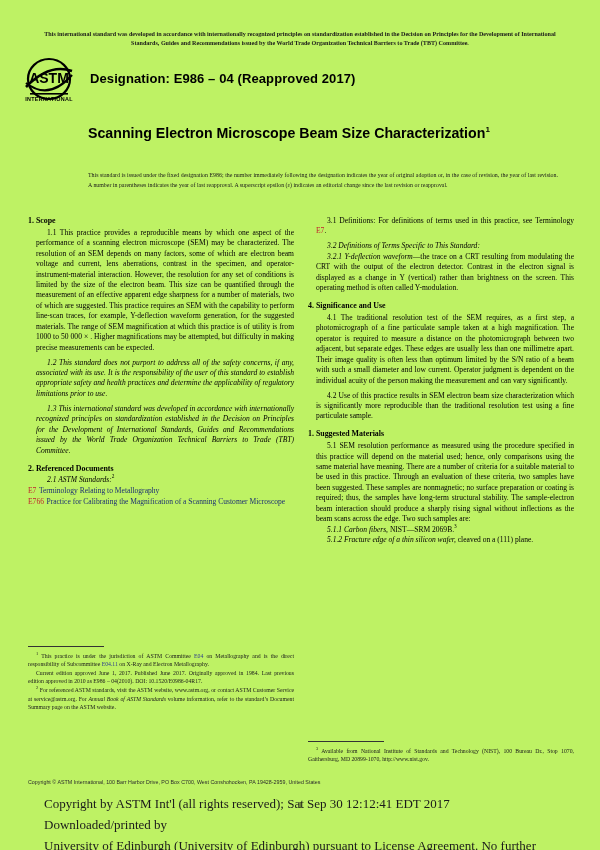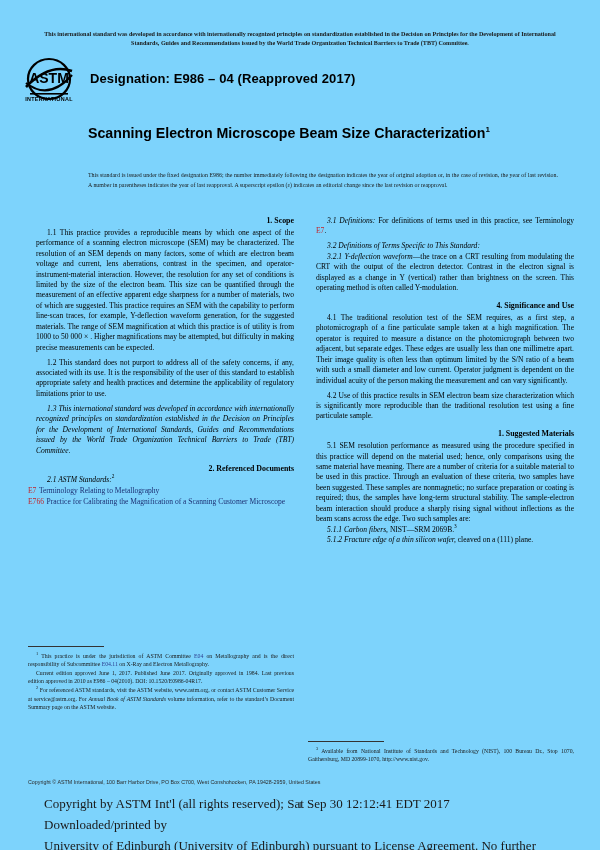--- a/index.html
+++ b/index.html
@@ -4,21 +4,21 @@
 <style>
   html, body {
     margin: 0;
     padding: 0;
     background: #ffffff;
   }
   .page {
     position: relative;
     width: 600px;
     height: 850px;
-    background: #7dd3fc;
+    background: #bef264;
     overflow: hidden;
     font-family: "Liberation Serif", serif;
     color: #000000;
   }
 
   
   .tbt-notice {
     position: absolute;
     left: 30px;
     top: 30px;
@@ -103,21 +103,21 @@
     color: #000;
   }
   .col-left  { left: 28px; }
   .col-right { left: 308px; }
 
   h2.sec {
     font-size: 7.9px;
     font-weight: bold;
     margin: 0 0 1.5px 0;
     padding: 0;
-    text-align: right;
+    text-align: left;
     line-height: 1.3;
   }
   h2.sec.spaced { margin-top: 7.5px; }
 
   p.para {
     margin: 0 0 0 8px;
     padding: 0;
     text-indent: 11px;
     text-align: justify;
   }
@@ -229,35 +229,35 @@
   <div class="title-block">
     <div class="title-line"><span>Scanning Electron Microscope Beam Size Characterization</span><sup>1</sup></div>
   </div>
 
   <div class="issue-note">This standard is issued under the fixed designation E986; the number immediately following the designation indicates the year of original adoption or, in the case of revision, the year of last revision. A number in parentheses indicates the year of last reapproval. A superscript epsilon (ε) indicates an editorial change since the last revision or reapproval.</div>
 
   <div class="col col-left">
 
     <h2 class="sec">1. Scope</h2>
     <p class="para">1.1 This practice provides a reproducible means by which one aspect of the performance of a scanning electron microscope (SEM) may be characterized. The resolution of an SEM depends on many factors, some of which are electron beam voltage and current, lens aberrations, contrast in the specimen, and operator-instrument-material interaction. However, the resolution for any set of conditions is limited by the size of the electron beam. This size can be quantified through the measurement of an effective apparent edge sharpness for a number of materials, two of which are suggested. This practice requires an SEM with the capability to perform line-scan traces, for example, Y-deflection waveform generation, for the suggested materials. The range of SEM magnification at which this practice is of utility is from 1000 to 50 000 × . Higher magnifications may be attempted, but difficulty in making precise measurements can be expected.</p>
-    <p class="para gap it" style="">1.2 This standard does not purport to address all of the safety concerns, if any, associated with its use. It is the responsibility of the user of this standard to establish appropriate safety and health practices and determine the applicability of regulatory limitations prior to use.</p>
+    <p class="para gap it" style="font-style:italic">1.2 This standard does not purport to address all of the safety concerns, if any, associated with its use. It is the responsibility of the user of this standard to establish appropriate safety and health practices and determine the applicability of regulatory limitations prior to use.</p>
     <p class="para gap" style="font-style:italic">1.3 This international standard was developed in accordance with internationally recognized principles on standardization established in the Decision on Principles for the Development of International Standards, Guides and Recommendations issued by the World Trade Organization Technical Barriers to Trade (TBT) Committee.</p>
 
     <h2 class="sec spaced">2. Referenced Documents</h2>
     <p class="para"><span style="font-style:italic">2.1 ASTM Standards:</span><sup>2</sup></p>
 
     <ul class="ref-list">
       <li><span class="refnum">E7</span><span class="reftitle">Terminology Relating to Metallography</span></li>
       <li><span class="refnum">E766</span><span class="reftitle">Practice for Calibrating the Magnification of a Scanning Customer Microscope</span></li>
     </ul>
   </div>
 
   <div class="col col-right">
 
-    <p class="para"><span style="font-style:italic">3.1 Definitions:</span><span> For definitions of terms used in this practice, see Terminology </span><span class="link-red">E7</span><span>.</span></p>
+    <p class="para"><span style="">3.1 Definitions:</span><span> For definitions of terms used in this practice, see Terminology </span><span class="link-red">E7</span><span>.</span></p>
     <p class="para gap" style="font-style:italic">3.2 Definitions of Terms Specific to This Standard:</p>
     <p class="para"><span style="font-style:italic">3.2.1 Y-deflection waveform</span><span>—the trace on a CRT resulting from modulating the CRT with the output of the electron detector. Contrast in the electron signal is displayed as a change in Y (vertical) rather than brightness on the screen. This operating method is often called Y-modulation.</span></p>
 
     <h2 class="sec spaced">4. Significance and Use</h2>
     <p class="para">4.1 The traditional resolution test of the SEM requires, as a first step, a photomicrograph of a fine particulate sample taken at a high magnification. The operator is required to measure a distance on the photomicrograph between two adjacent, but separate edges. These edges are usually less than one millimetre apart. Their image quality is often less than optimum limited by the S/N ratio of a beam with such a small diameter and low current. Operator judgment is dependent on the individual acuity of the person making the measurement and can vary significantly.</p>
     <p class="para gap">4.2 Use of this practice results in SEM electron beam size characterization which is significantly more reproducible than the traditional resolution test using a fine particulate sample.</p>
 
     <h2 class="sec spaced">1. Suggested Materials</h2>
     <p class="para">5.1 SEM resolution performance as measured using the procedure specified in this practice will depend on the material used; hence, only comparisons using the same material have meaning. There are a number of criteria for a suitable material to be used in this practice. Through an evaluation of these criteria, two samples have been suggested. These samples are nonmagnetic; no surface preparation or coating is required; thus, the samples have long-term structural stability. The sample-electron beam interaction should produce a sharply rising signal without inflections as the beam scans across the edge. Two such samples are:</p>
     <p class="para"><span style="font-style:italic">5.1.1 Carbon fibers,</span><span> NIST—SRM 2069B.</span><sup>3</sup></p>

